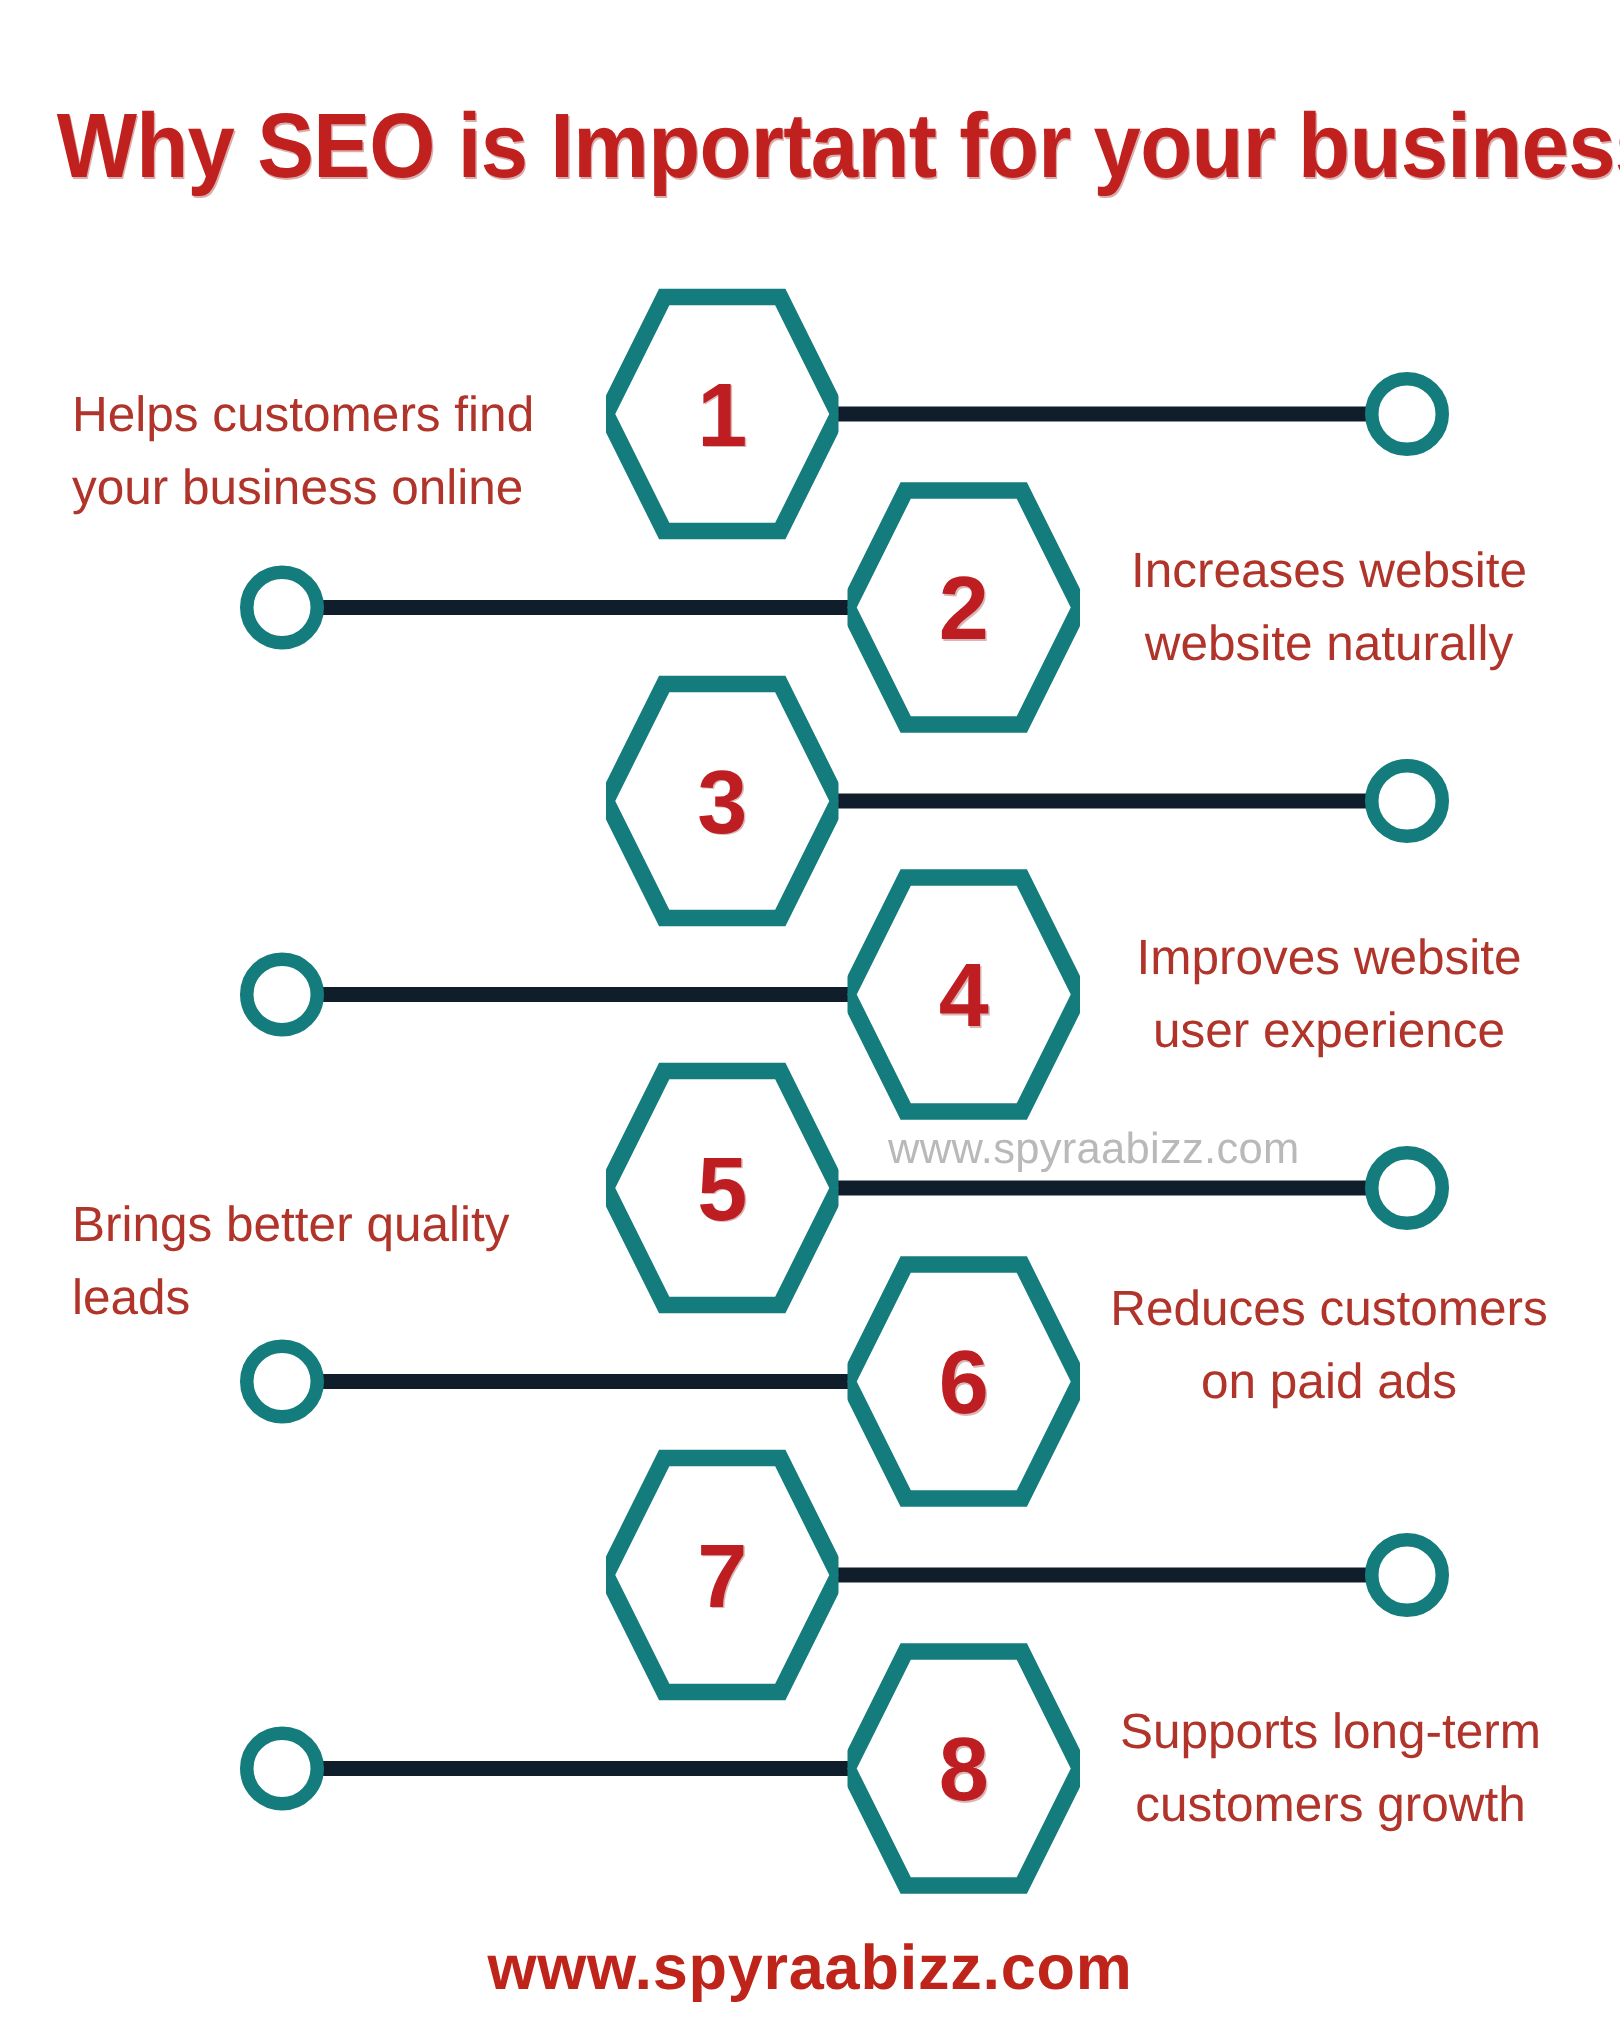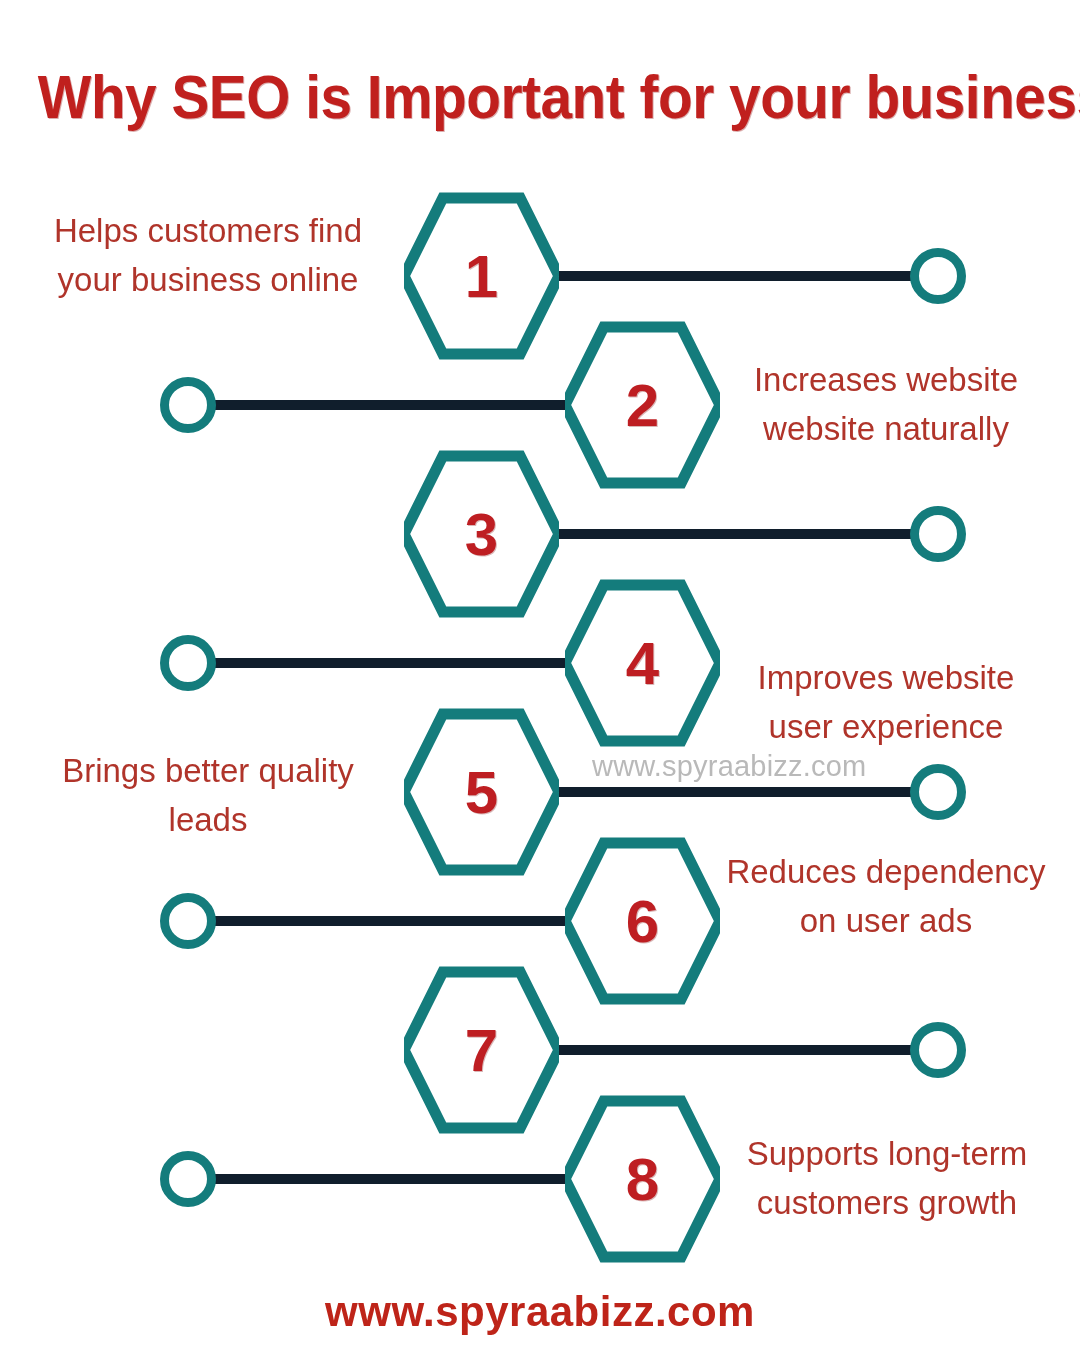--- a/index.html
+++ b/index.html
@@ -95,21 +95,21 @@
   
   .label {
     position: absolute;
     font-family: "Liberation Sans", sans-serif;
     font-weight: 400;
     font-size: 33px;
     line-height: 49px;
     color: #B0342A;
     width: 320px;
   }
-  .label-left  { left: 50px;  text-align: center; }
+  .label-left  { left: 50px;  text-align: left; margin-top: 45px; }
   .label-right { left: 728px; text-align: center; }
 
   
   .watermark {
     position: absolute;
     left: 592px;
     top: 750px;
     font-family: "Liberation Sans", sans-serif;
     font-size: 29px;
     color: #B9B9B9;
@@ -167,21 +167,21 @@
     <div class="ring" style="left:910px;"></div>
     <div class="hex hex-left">
       <svg viewBox="0 0 155 168" xmlns="http://www.w3.org/2000/svg" aria-hidden="true">
         <polygon points="38.8,6 116.2,6 155,84 116.2,162 38.8,162 0,84" fill="#ffffff" stroke="#147C7C" stroke-width="11" stroke-linejoin="miter"></polygon>
       </svg>
       <div class="hex-num">3</div>
     </div>
   </div>
 
   <div class="row" style="top:579px;">
-    <div class="label label-right" style="left:726px; top:34px;margin-top:40px;">Improves website user experience</div>
+    <div class="label label-right" style="left:726px; top:34px;">Improves website user experience</div>
     <div class="conn" style="left:188px; width:392px;"></div>
     <div class="ring" style="left:160px;"></div>
     <div class="hex hex-right">
       <svg viewBox="0 0 155 168" xmlns="http://www.w3.org/2000/svg" aria-hidden="true">
         <polygon points="38.8,6 116.2,6 155,84 116.2,162 38.8,162 0,84" fill="#ffffff" stroke="#147C7C" stroke-width="11" stroke-linejoin="miter"></polygon>
       </svg>
       <div class="hex-num">4</div>
     </div>
   </div>
 
@@ -191,21 +191,21 @@
     <div class="ring" style="left:910px;"></div>
     <div class="hex hex-left">
       <svg viewBox="0 0 155 168" xmlns="http://www.w3.org/2000/svg" aria-hidden="true">
         <polygon points="38.8,6 116.2,6 155,84 116.2,162 38.8,162 0,84" fill="#ffffff" stroke="#147C7C" stroke-width="11" stroke-linejoin="miter"></polygon>
       </svg>
       <div class="hex-num">5</div>
     </div>
   </div>
 
   <div class="row" style="top:837px;">
-    <div class="label label-right" style="left:726px; top:10px;">Reduces dependency on user ads</div>
+    <div class="label label-right" style="left:726px; top:10px;">Reduces customers on paid ads</div>
     <div class="conn" style="left:188px; width:392px;"></div>
     <div class="ring" style="left:160px;"></div>
     <div class="hex hex-right">
       <svg viewBox="0 0 155 168" xmlns="http://www.w3.org/2000/svg" aria-hidden="true">
         <polygon points="38.8,6 116.2,6 155,84 116.2,162 38.8,162 0,84" fill="#ffffff" stroke="#147C7C" stroke-width="11" stroke-linejoin="miter"></polygon>
       </svg>
       <div class="hex-num">6</div>
     </div>
   </div>
 

